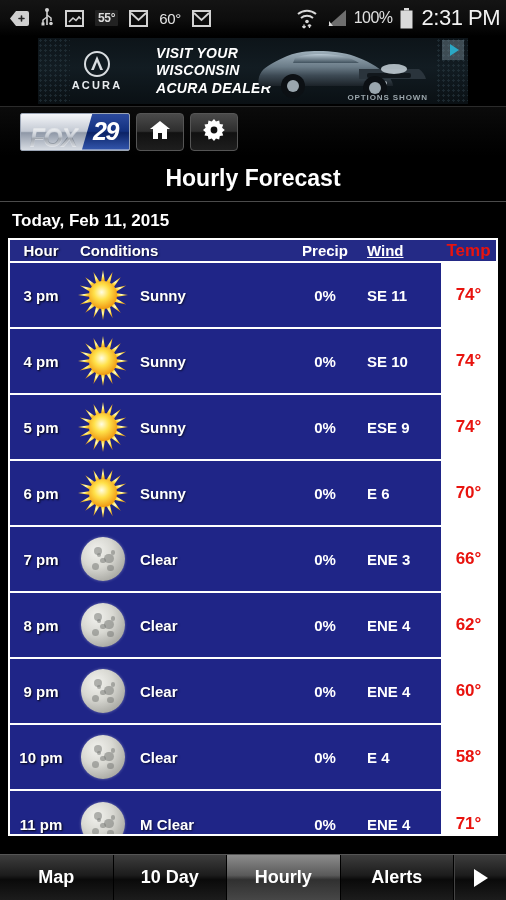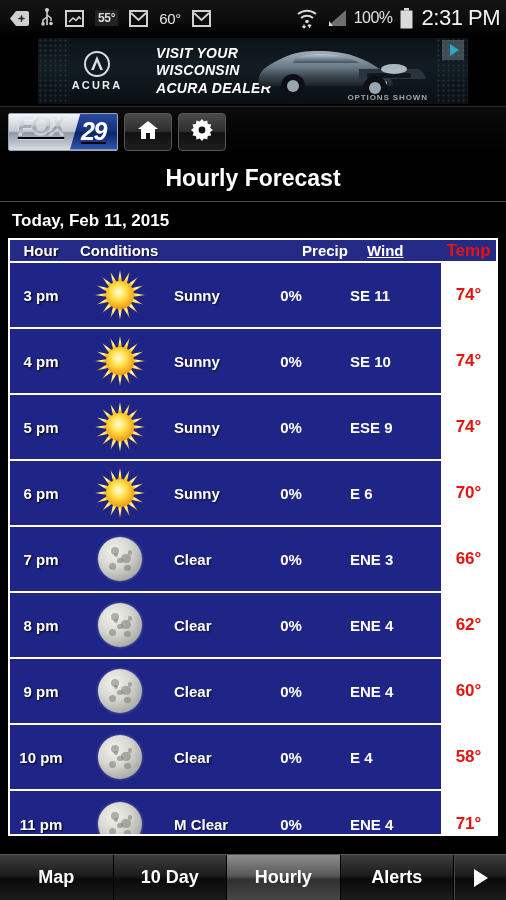--- a/index.html
+++ b/index.html
@@ -89,25 +89,24 @@
   }
 
   
   .app-header {
     height:50px; width:100%;
     background:linear-gradient(to bottom,#0b0b0b 0%,#050505 50%,#000 100%);
     display:flex; align-items:center; padding:0 6px;
     border-top:1px solid #2b2b2b;
   }
   .fox-logo {
-    width:110px; height:38px; margin-left:2px;
-    display:flex; align-items:flex-start;
+    width:110px; height:38px; margin-left:14px;
+    display:flex; align-items:flex-end;
     border:1px solid #9aa4b4; border-radius:2px; overflow:hidden;
     background:linear-gradient(to bottom,#f4f6f9 0%,#c3c9d3 48%,#8f98a7 52%,#d8dde4 100%);
-    text-decoration:underline;
   }
   .fox-word {
     flex:1; text-align:center; font-size:25px; font-weight:bold;
     font-style:italic; letter-spacing:-1.6px; line-height:1;
     background:linear-gradient(to bottom,#ffffff 0%,#9fa8b6 45%,#5d6775 55%,#e6eaef 100%);
     -webkit-background-clip:text; background-clip:text; color:transparent;
     text-shadow:0 1px 0 rgba(255,255,255,.4); padding-left:3px;
   }
   .fox-num {
     width:47px; height:100%; position:relative;
@@ -155,21 +154,21 @@
   }
   .thead .c-hour   { width:62px; text-align:center; }
   .thead .c-cond   { flex:1; padding-left:8px; }
   .thead .c-precip { width:72px; text-align:center; }
   .thead .c-wind   { width:80px; text-align:left; padding-left:6px;text-decoration:underline;}
   .thead .c-temp   { width:55px; text-align:center; background:#242a86; height:100%;
                      display:flex; align-items:center; justify-content:center; }
 
   .row {
     position:relative; z-index:2; display:flex; align-items:center;
-    height:66px; border-bottom:2px solid #fff;gap:17px;
+    height:66px; border-bottom:2px solid #fff;
   }
   .row .blue-bg {
     position:absolute; left:0; top:0; bottom:0; right:55px;
     background:#1f2587; z-index:-1;
   }
   .c-hour {
     width:62px; text-align:center; color:#fff; font-size:15px; font-weight:bold;
     text-shadow:1px 1px 2px rgba(0,0,0,.9);
   }
   .c-icon { width:62px; display:flex; align-items:center; justify-content:center; }

